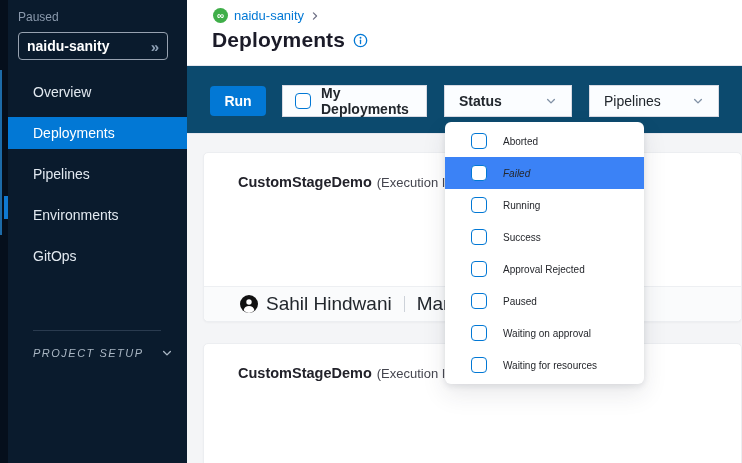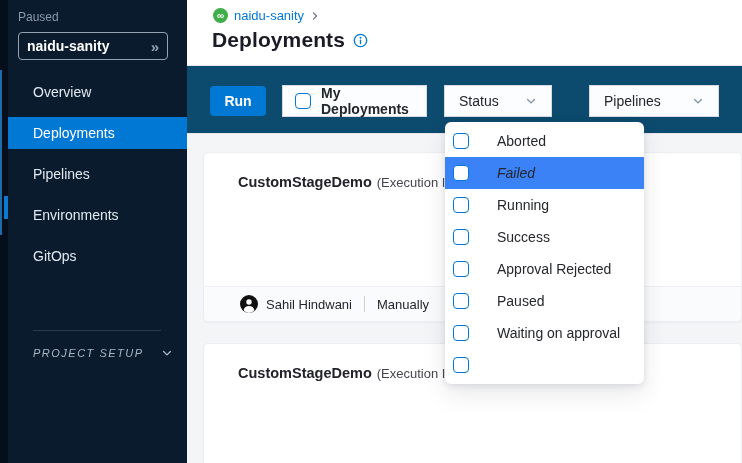--- a/index.html
+++ b/index.html
@@ -44,50 +44,50 @@
   
   .toolbar { position:absolute; left:0; top:66px; width:555px; height:68px; background:#0c4a6e;
     border-bottom:1px solid #e6e7ee; }
   .btn-run { position:absolute; left:23px; top:20px; width:56px; height:30px; background:#0278d5;
     color:#fff; border:none; border-radius:4px; font-size:14px; font-weight:700; cursor:pointer;
     font-family:inherit; }
   .btn-filter { position:absolute; top:19px; height:32px; background:#fbfdff;
     border:1px solid #d8dae3; border-radius:0; display:flex; align-items:center;
     font-size:14px; color:#22272d; cursor:pointer; font-family:inherit; }
   .btn-mydep { left:95px; width:145px; padding:0 12px; gap:10px; font-weight:600; }
-  .btn-status { left:257px; width:108px; padding:0 14px; justify-content:space-between; }
+  .btn-status { left:257px; width:128px; padding:0 14px; justify-content:space-between;font-weight:bold; }
   .btn-pipelines { left:402px; width:130px; padding:0 14px; justify-content:space-between; }
 
   .checkbox { width:16px; height:16px; border:1.5px solid #0278d5; border-radius:4px;
     background:#fff; flex:0 0 auto; }
 
   
   .content { position:absolute; left:0; top:134px; width:555px; height:329px; background:#f4f5f7; }
   .card { position:absolute; left:16px; width:539px; height:170px; background:#fff;
     border:1px solid #eceef1; border-radius:5px; box-shadow:0 1px 2px rgba(40,41,61,.04);
     cursor:pointer; }
   .card-1 { top:18px; }
   .card-2 { top:209px; }
   .card-title-row { position:absolute; left:34px; top:21px; display:flex; align-items:baseline;
     gap:5px; white-space:nowrap; overflow:hidden; width:480px; }
   .pipeline-name { font-size:14.5px; font-weight:700; color:#22222a; }
   .execution-meta { font-size:13px; color:#45464f; }
   .card-footer { position:absolute; left:0; bottom:0; width:100%; height:35px; background:#fafbfc;
     border-top:1px solid #edeff2; border-radius:0 0 5px 5px; display:flex; align-items:center;
     padding-left:36px; gap:8px; }
   .avatar { width:18px; height:18px; flex:0 0 auto; }
-  .footer-text { font-size:13px; color:#22272d; }
+  .footer-text { font-size:19px; color:#22272d; }
   .v-sep { width:1px; height:16px; background:#cdd2d9; margin:0 4px; }
 
   
   .dropdown { position:absolute; left:445px; top:122px; width:199px; background:#fff;
     border-radius:6px; padding:3px 0; z-index:10;
     box-shadow:0 2px 6px rgba(96,97,112,.16), 0 10px 24px rgba(40,41,61,.10); }
-  .dd-row { height:32px; display:flex; align-items:center; padding:0 8px; gap:28px;
-    font-size:14px; color:#25272c; cursor:pointer; }
+  .dd-row { height:32px; display:flex; align-items:center; padding:0 26px; gap:16px;
+    font-size:10px; color:#25272c; cursor:pointer; }
   .dd-row.highlighted { background:#3b82f6;font-style:italic; }
 
   .icon-svg { display:block; }
 </style>
 </head>
 <body>
 
 <div class="screen">
 
   <div class="rail">
@@ -220,16 +220,17 @@
     <div class="dd-row">
         <span class="checkbox"></span>
         <span>Paused</span>
       </div>
     <div class="dd-row">
         <span class="checkbox"></span>
         <span>Waiting on approval</span>
       </div>
     <div class="dd-row">
         <span class="checkbox"></span>
+        <span>Waiting for resources</span>
       </div>
   </div>
 
 </div>
 
 </body></html>

